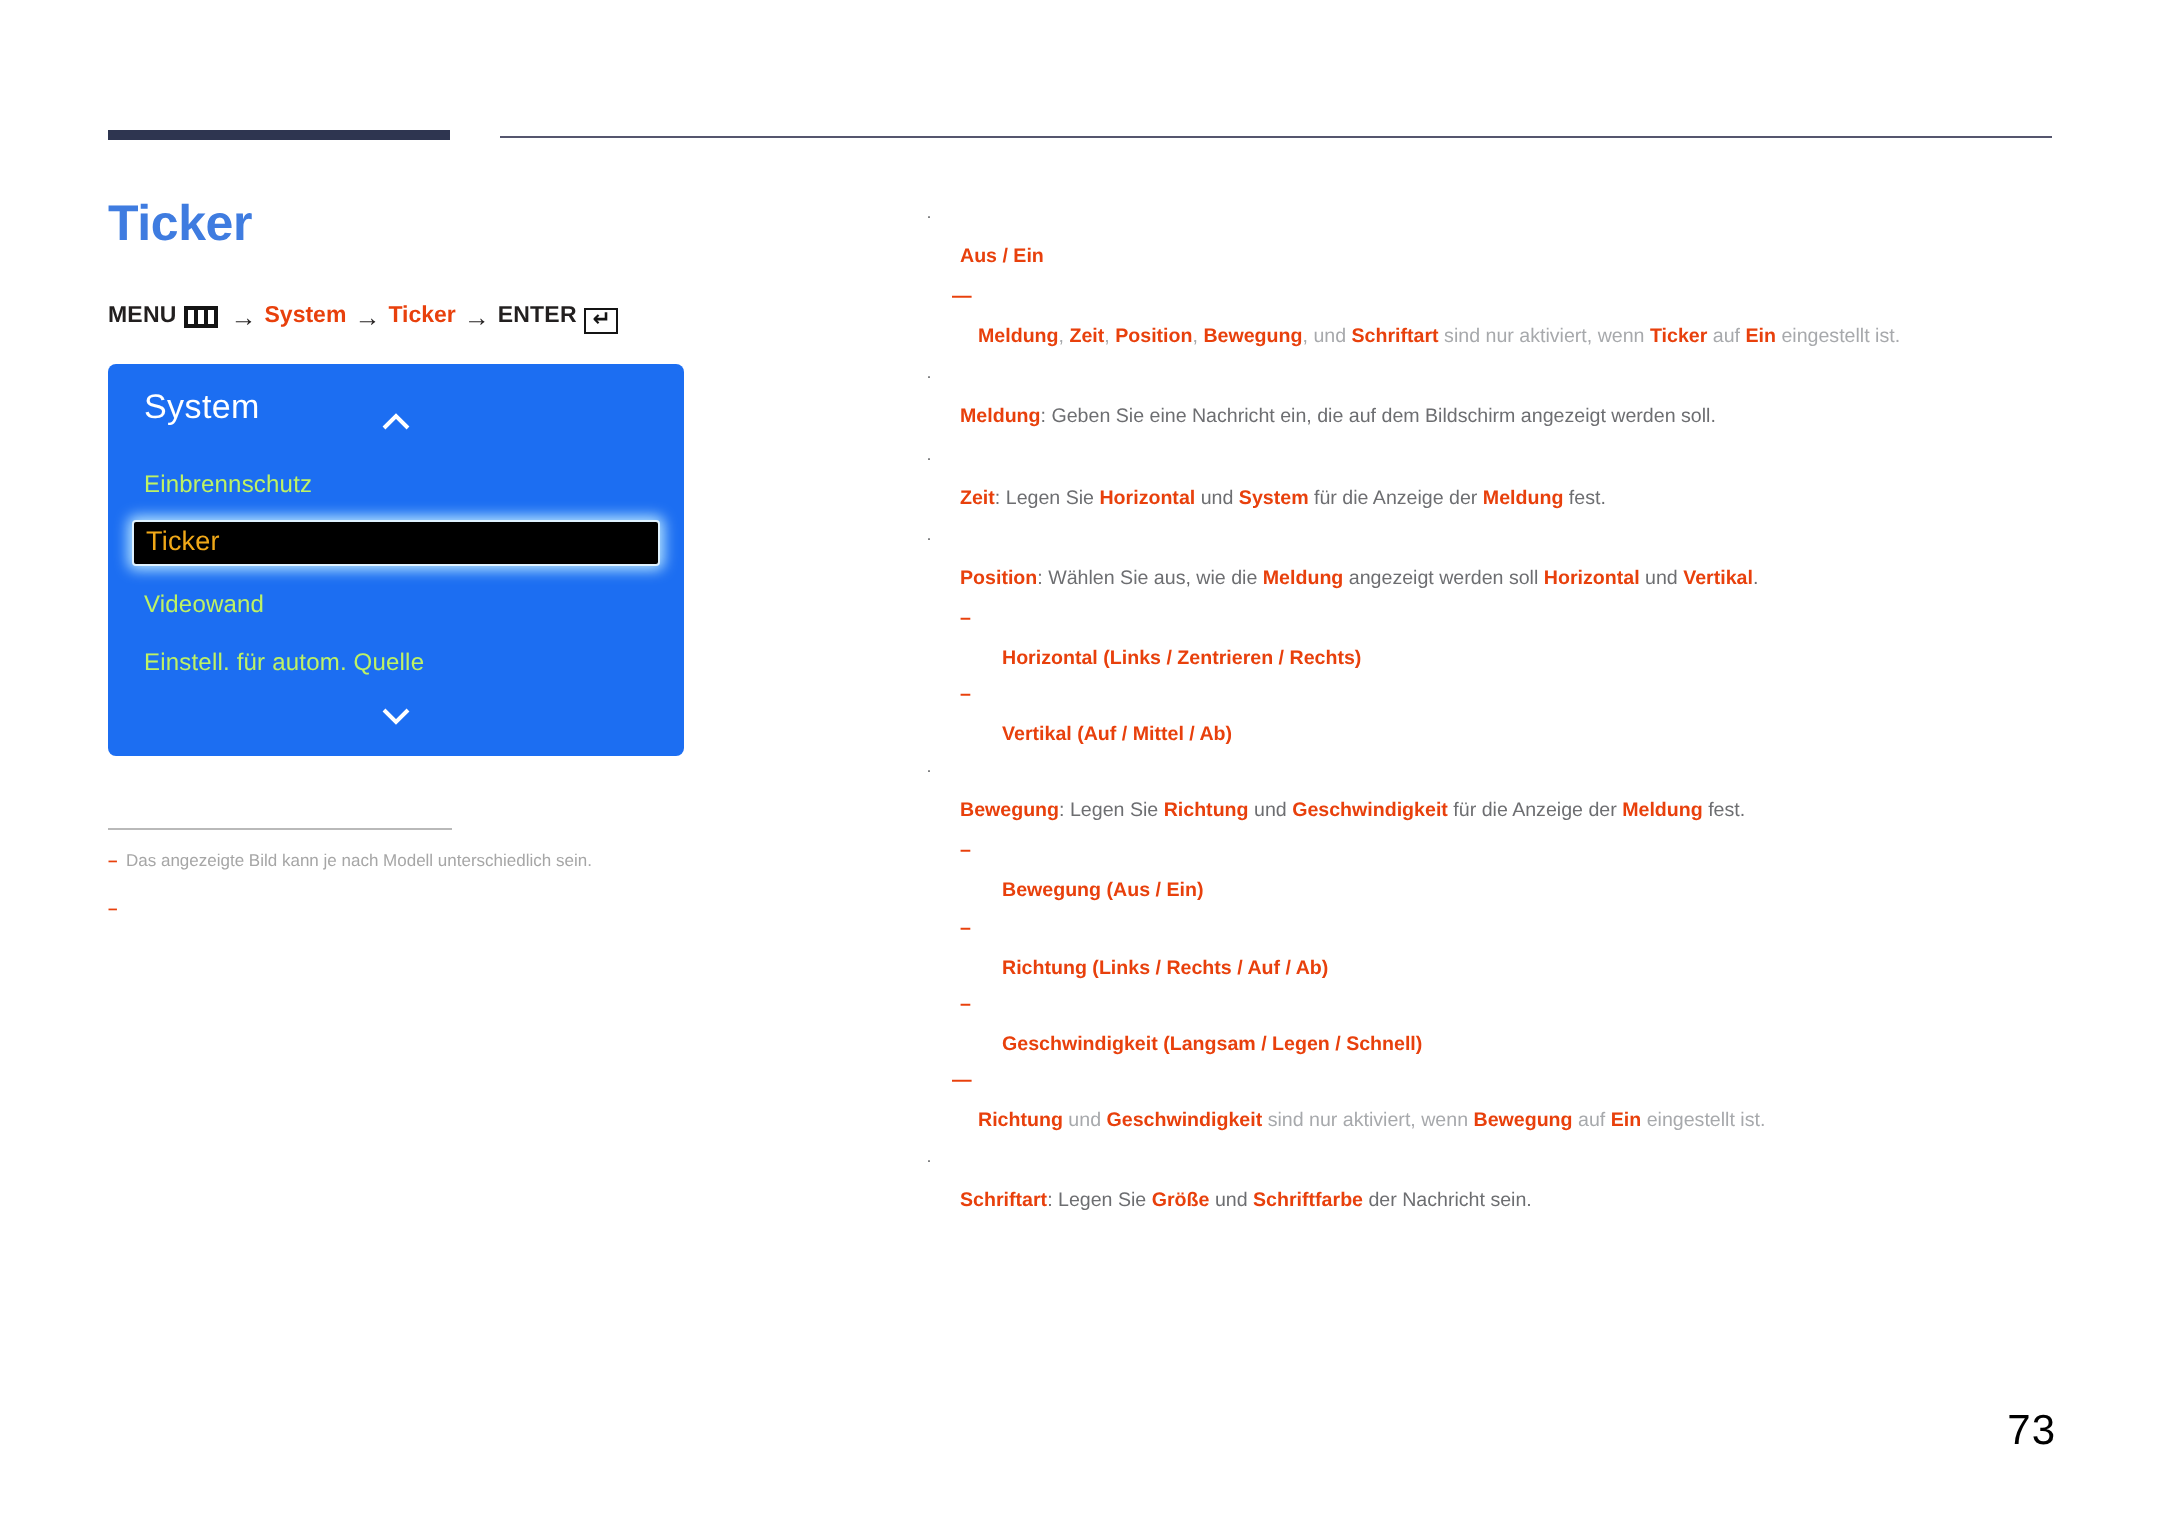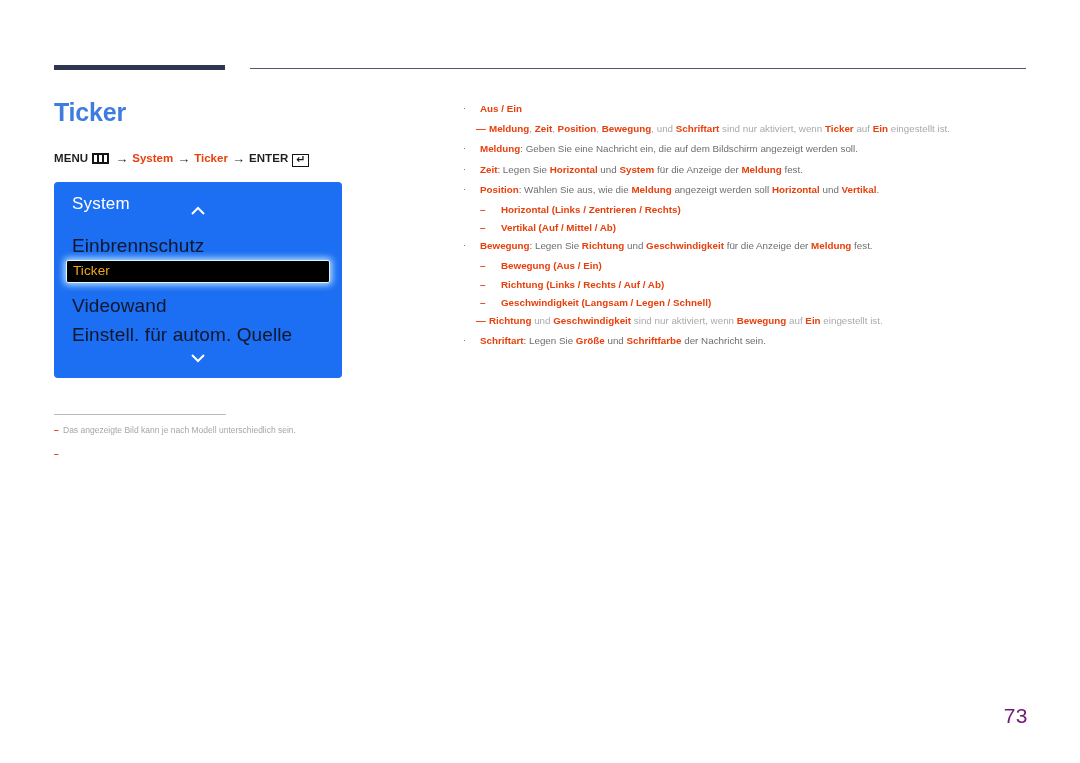--- a/index.html
+++ b/index.html
@@ -132,22 +132,22 @@
     height: 9px;
     color: #ffffff;
   }
   .tv-chevron svg { display: block; width: 14px; height: 9px; }
   .tv-chevron-up { top: 24px; }
   .tv-chevron-down { top: 172px; }
 
   .tv-item {
     position: absolute;
     left: 18px;
-    font-size: 19px;
-    color: #0f172a;
+    font-size: 12px;
+    color: #bef264;
     letter-spacing: 0.1px;
   }
   .tv-item-1 { top: 53px; }
   .tv-item-3 { top: 113px; }
   .tv-item-4 { top: 142px; }
 
   .tv-item-selected {
     position: absolute;
     left: 12px;
     top: 78px;
@@ -215,21 +215,21 @@
 
   .li {
     display: flex;
     margin-bottom: 5px;
     align-items: flex-start;
   }
   .li .marker {
     flex: 0 0 auto;
     color: #6d6e71;
   }
-  .li .txt { flex: 1 1 auto; }
+  .li .txt { flex: 1 1 auto; margin-top: 20px; }
 
   .lvl1 > .marker {
     width: 24px;
     text-align: left;
     padding-left: 7px;
     font-size: 9px;
     line-height: 1.6;
     box-sizing: border-box;
   }
   .lvl2 { margin-bottom: 3px; }
@@ -252,21 +252,21 @@
   b.acc { color: #e8400c; font-weight: bold; }
   .dim { color: #a7a9ac; }
   .txt { color: #6d6e71; }
 
   
   .page-num {
     position: absolute;
     right: 52px;
     top: 704px;
     font-size: 21px;
-    color: #701a75;
+    color: #000000;
     letter-spacing: 0.5px;
   }
 </style>
 </head>
 <body>
 
 <div class="rule-thick"></div>
 <div class="rule-thin"></div>
 
 <div class="page-title">Ticker</div>

